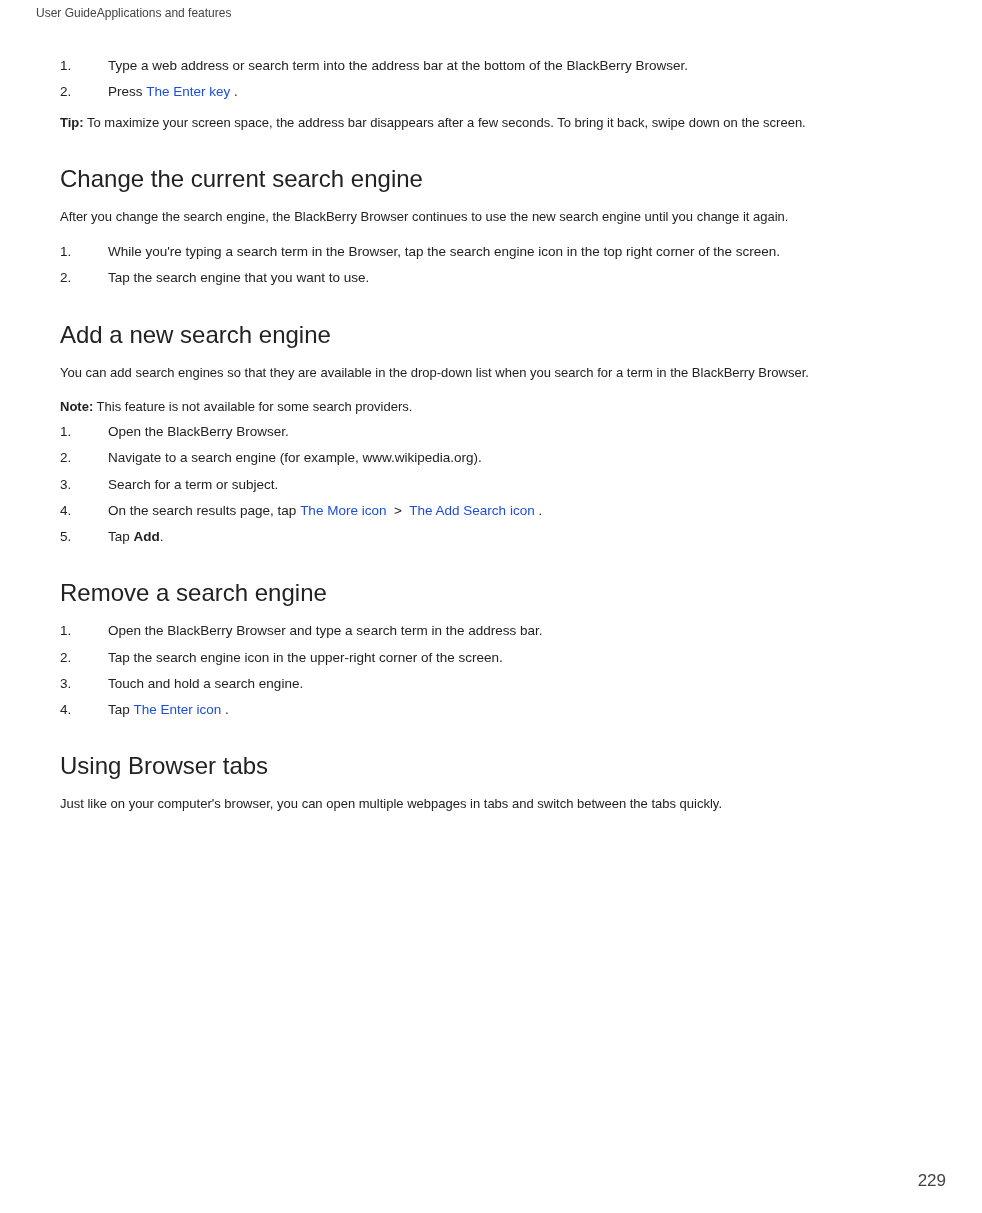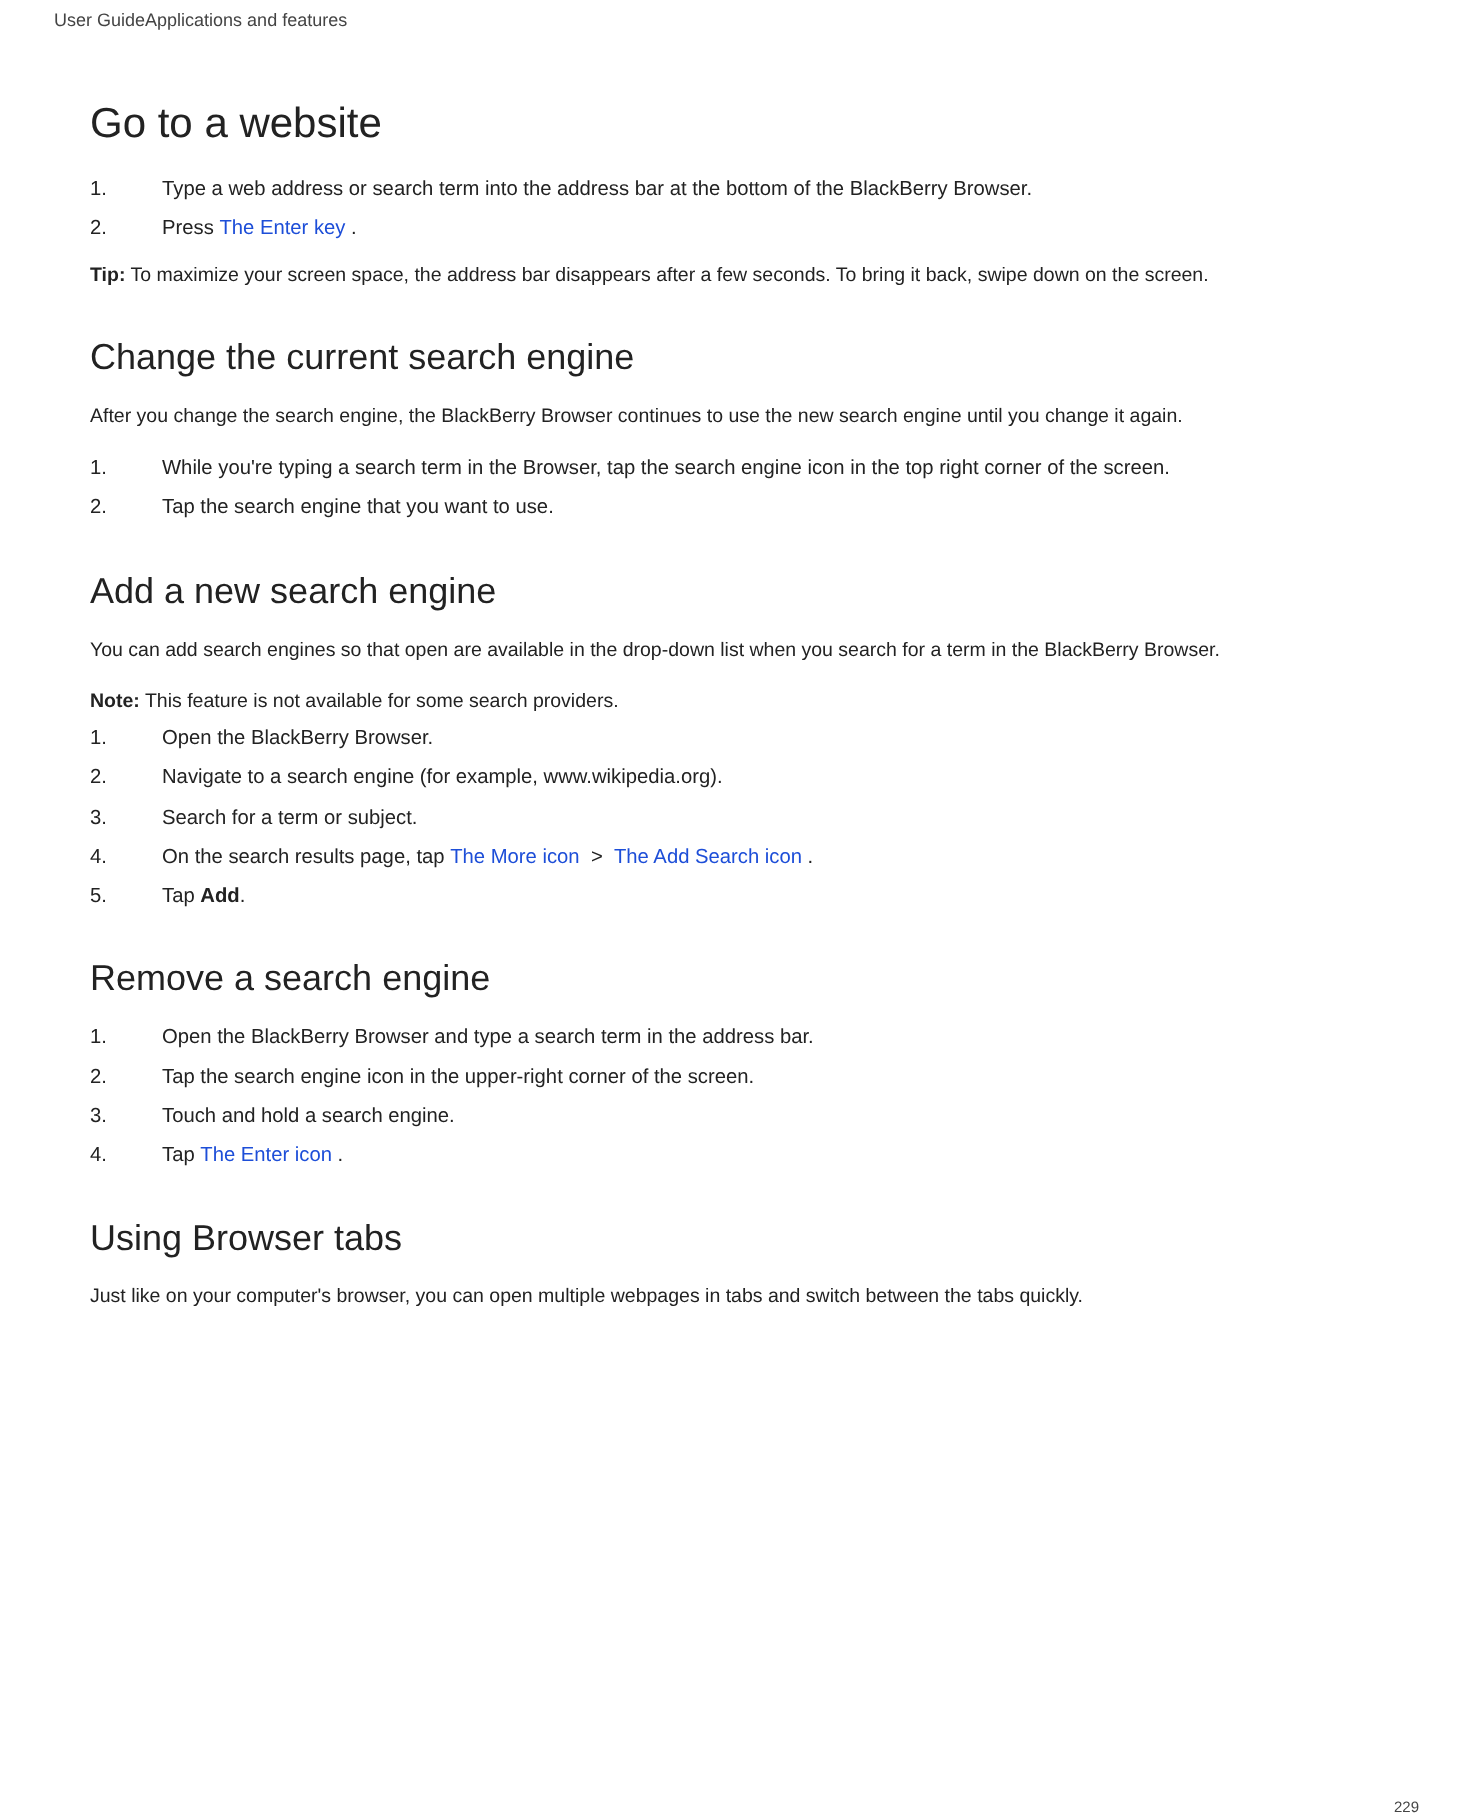--- a/index.html
+++ b/index.html
@@ -97,42 +97,41 @@
       color: #1d4ed8;
       text-decoration: none;
     }
 
     .bold-text {
       font-weight: bold;
     }
 
     .footer {
       position: absolute;
-      bottom: 2px;
+      bottom: 22px;
       right: 36px;
-      font-size: 10px;
+      font-size: 17px;
       color: #444;
     }
 
     .section {
       margin-bottom: 10px;
     }
   </style>
 </head>
 <body>
 
 <div class="header">
   <span>User Guide</span>
   <span>Applications and features</span>
 </div>
 
 <div class="content">
 
   <div class="section">
-    <h1 class="section-title">Go to a website</h1>
     <ol class="ordered-list">
       <li>
         <span class="num">1.</span>
         <span>Type a web address or search term into the address bar at the bottom of the BlackBerry Browser.</span>
       </li>
       <li>
         <span class="num">2.</span>
         <span>Press&nbsp;<a class="link-text">The Enter key</a> .</span>
       </li>
     </ol>
@@ -152,21 +151,21 @@
       </li>
       <li>
         <span class="num">2.</span>
         <span>Tap the search engine that you want to use.</span>
       </li>
     </ol>
   </div>
 
   <div class="section">
     <h2 class="section-title">Add a new search engine</h2>
-    <p class="body-text">You can add search engines so that open are available in the drop-down list when you search for a term in the BlackBerry Browser.</p>
+    <p class="body-text">You can add search engines so that they are available in the drop-down list when you search for a term in the BlackBerry Browser.</p>
     <div class="note-block">
       <span class="label">Note:</span>
       <span> This feature is not available for some search providers.</span>
     </div>
     <ol class="ordered-list">
       <li>
         <span class="num">1.</span>
         <span>Open the BlackBerry Browser.</span>
       </li>
       <li>

